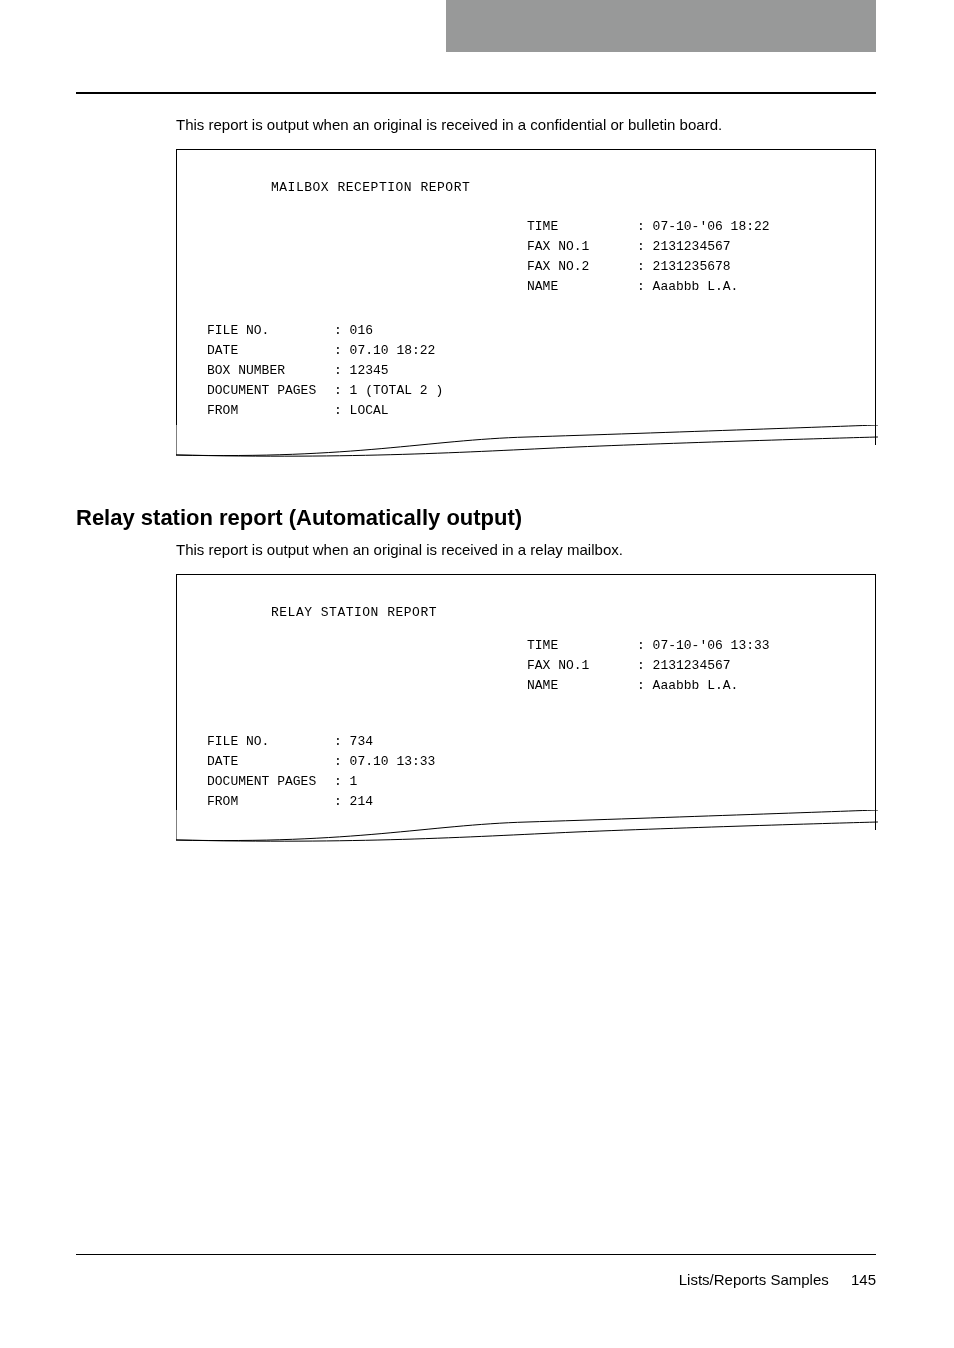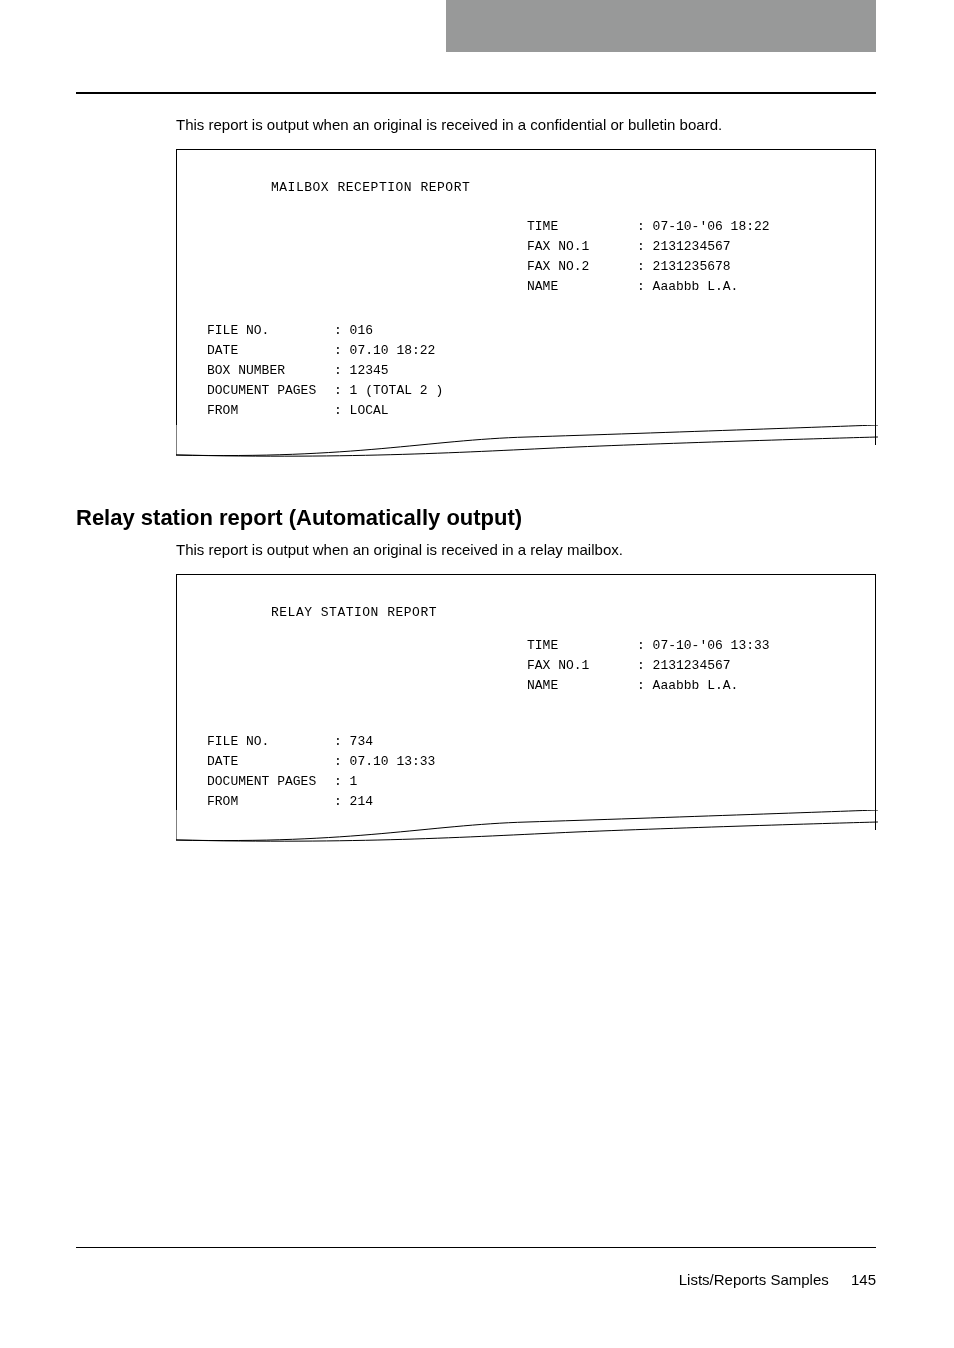--- a/index.html
+++ b/index.html
@@ -86,21 +86,21 @@
       height: 34px;
       pointer-events: none;
     }
     .section-gap { height: 60px; }
     .footer {
       position: absolute;
       bottom: 60px;
       left: 76px;
       width: 800px;
       border-top: 1px solid #000;
-      padding-top: 23px;
+      padding-top: 16px;
       text-align: right;
       font-size: 15px;
       color: #000;
     }
     .page-num { margin-left: 18px; font-size: 15px; }
   </style>
 </head>
 <body>
 
 <div class="top-bar"></div>

